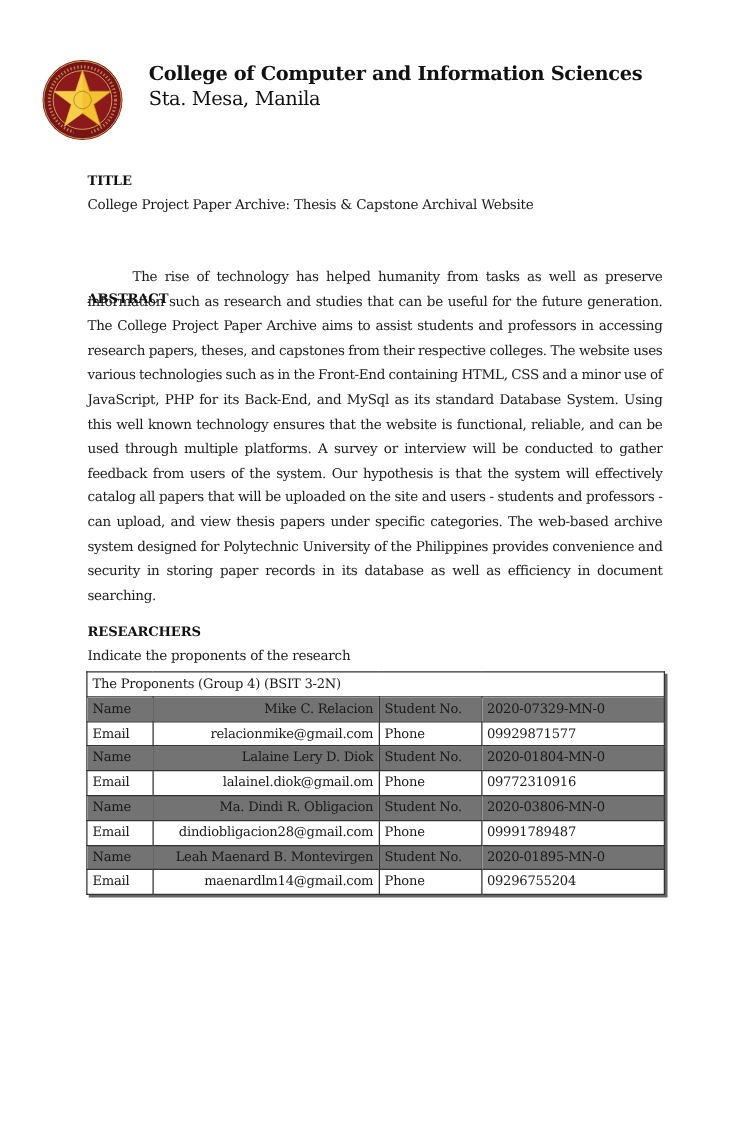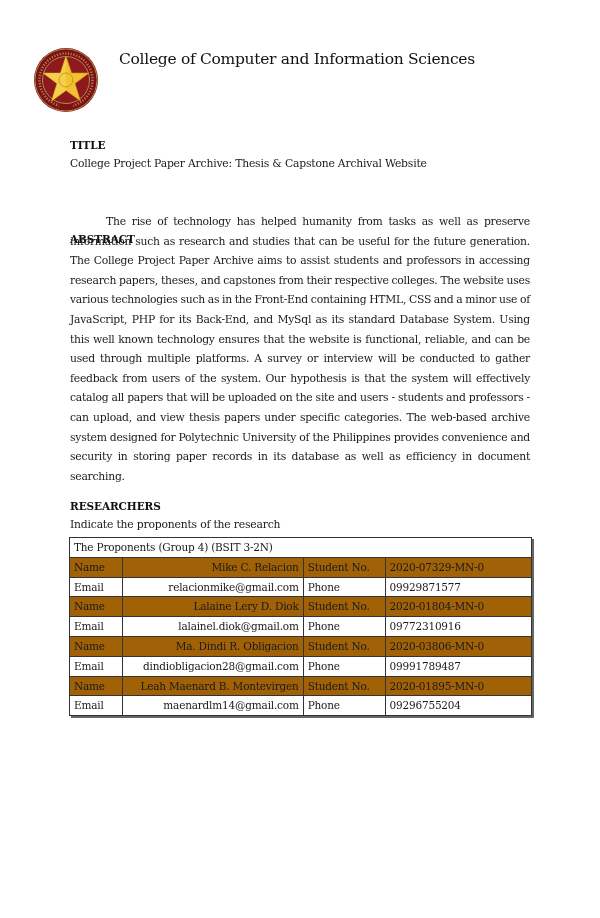--- a/index.html
+++ b/index.html
@@ -3,31 +3,31 @@
 <meta charset="utf-8">
 <style>
   html, body { margin: 0; padding: 0; background: #ffffff; }
   body { width: 600px; height: 918px; position: relative; overflow: hidden; color: #1a1a1a; }
   .page { position: absolute; left: 0; top: 0; width: 600px; height: 918px; background: #fff; }
 
   .letterhead { position: absolute; left: 33px; top: 47px; width: 500px; height: 72px; }
   .seal { position: absolute; left: 0; top: 0; width: 66px; height: 66px; }
   .uni-lines { position: absolute; left: 86px; top: 2px; font-family: "DejaVu Serif", serif; color: #111; }
   .uni-name { font-size: 15.5px; line-height: 20px; font-variant: small-caps; letter-spacing: -0.2px; white-space: nowrap; }
-  .college { font-size: 15.5px; line-height: 20px; letter-spacing: -0.3px; white-space: nowrap; }
+  .college { font-size: 15.5px; line-height: 20px; letter-spacing: -0.3px; white-space: nowrap; font-weight: bold; }
   .address { font-size: 15.5px; line-height: 20px; letter-spacing: -0.3px; white-space: nowrap; }
 
   .section-label { position: absolute; left: 70px; font-family: "DejaVu Serif", serif; font-weight: bold; font-size: 10.5px; color: #111; letter-spacing: -0.1px; }
   .plain { position: absolute; left: 70px; font-family: "DejaVu Serif", serif; font-size: 10.8px; color: #1a1a1a; white-space: nowrap; letter-spacing: -0.2px; }
 
   .abstract { position: absolute; left: 70px; top: 212px; width: 460px; font-family: "DejaVu Serif", serif; font-size: 10.8px; line-height: 19.6px; text-align: justify; text-indent: 36px; color: #1a1a1a; letter-spacing: -0.25px; word-spacing: -0.5px; }
 
   table.proponents { position: absolute; left: 69px; top: 537px; width: 463px; border-collapse: collapse; font-family: "DejaVu Serif", serif; font-size: 10.5px; color: #1a1a1a; box-shadow: 2px 2px 0 #666; }
   table.proponents td { border: 1px solid #333; padding: 0 4px; height: 18.8px; line-height: 18.8px; white-space: nowrap; overflow: hidden; letter-spacing: -0.2px; }
-  table.proponents tr.shaded td { background: #a16207; }
+  table.proponents tr.shaded td { background: #737373; }
   table.proponents td.c1 { width: 44px; }
   table.proponents td.c2 { width: 172px; text-align: right; }
   table.proponents td.c3 { width: 73px; }
   table.proponents td.c4 { width: 138px; margin-top: 32px; }
 </style>
 </head>
 <body>
 
 <div class="page">
 
@@ -39,20 +39,21 @@
         <circle cx="33" cy="33" r="23.5" fill="#8c1a1c" stroke="#d9b35a" stroke-width="0.7"></circle>
         <circle cx="33" cy="33" r="26.5" fill="none" stroke="#e8cf8a" stroke-width="2.5" stroke-dasharray="1.2 1.6" opacity="0.55"></circle>
         <polygon points="33,9 38.6,26 56,26 42,36.5 47.5,54 33,43.5 18.5,54 24,36.5 10,26 27.4,26" fill="#f2c230" stroke="#c8921a" stroke-width="0.6"></polygon>
         <polygon points="33,9 33,43.5 18.5,54 24,36.5 10,26 27.4,26" fill="#f7d75a" opacity="0.6"></polygon>
         <circle cx="33" cy="33" r="7" fill="none" stroke="#b07a10" stroke-width="0.6"></circle>
         <rect x="26" y="57" width="14" height="5" fill="#7a1315"></rect>
       </svg>
     </div>
     <div class="uni-lines">
       <div class="college">College of Computer and Information Sciences</div>
+      <div class="address">Sta. Mesa, Manila</div>
     </div>
   </div>
 
   <div class="section-label" style="top:139px;">TITLE</div>
   <div class="plain" style="top:157px;">College Project Paper Archive: Thesis &amp; Capstone Archival Website</div>
 
   <div class="section-label" style="top:196px;margin-top:37px;">ABSTRACT</div>
   <div class="abstract">The rise of technology has helped humanity from tasks as well as preserve information such as research and studies that can be useful for the future generation. The College Project Paper Archive aims to assist students and professors in accessing research papers, theses, and capstones from their respective colleges. The website uses various technologies such as in the Front-End containing HTML, CSS and a minor use of JavaScript, PHP for its Back-End, and MySql as its standard Database System. Using this well known technology ensures that the website is functional, reliable, and can be used through multiple platforms. A survey or interview will be conducted to gather feedback from users of the system. Our hypothesis is that the system will effectively catalog all papers that will be uploaded on the site and users - students and professors - can upload, and view thesis papers under specific categories. The web-based archive system designed for Polytechnic University of the Philippines provides convenience and security in storing paper records in its database as well as efficiency in document searching.</div>
 
   <div class="section-label" style="top:500px;">RESEARCHERS</div>

